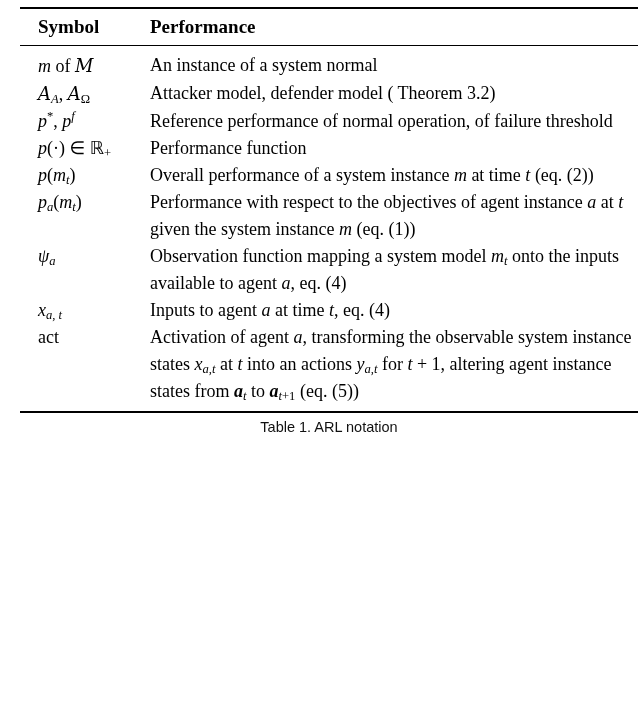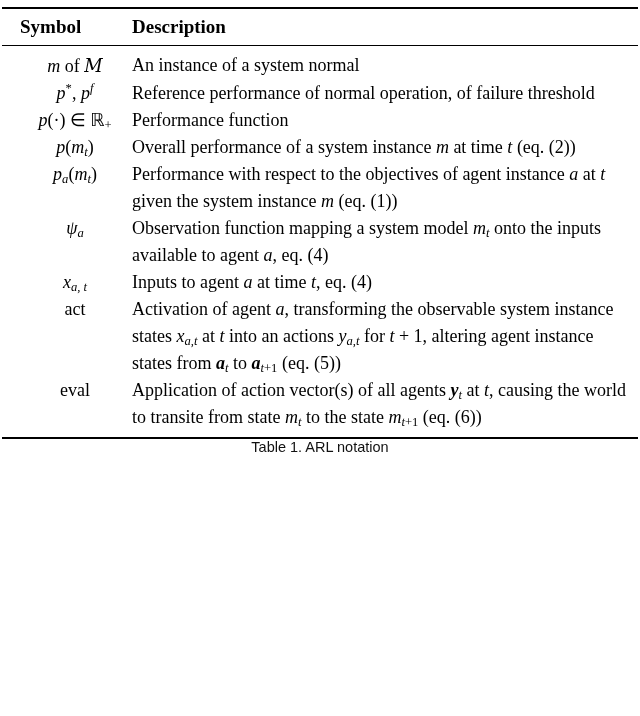--- a/index.html
+++ b/index.html
@@ -3,21 +3,21 @@
 <meta charset="utf-8">
 <style>
   * { margin: 0; padding: 0; box-sizing: border-box; }
   html, body {
     width: 640px;
     background: #ffffff;
     color: #000000;
     font-family: "Liberation Serif", serif;
   }
   body { height: 716px; overflow: hidden; }
-  .wrap { padding: 7px 2px 0 2px; }
+  .wrap { padding: 7px 2px 0 20px; }
 
   table.notation {
     width: 100%;
     border-collapse: collapse;
     border-top: 2px solid #000;
     border-bottom: 2px solid #000;
   }
   thead th {
     text-align: left;
     font-size: 19px;
@@ -29,53 +29,57 @@
   th.col-desc { padding-left: 2px; }
 
   tbody td {
     font-size: 18px;
     line-height: 27px;
     vertical-align: top;
     padding: 0;
   }
   tbody tr:first-child td { padding-top: 6px; }
   tbody tr:last-child td { padding-bottom: 6px; }
-  td.sym { padding-left: 18px; white-space: nowrap; text-align: center; }
+  td.sym { padding-left: 18px; white-space: nowrap; }
   td.desc { padding-left: 2px; padding-right: 4px; }
 
   td i, td .cal { font-style: italic; }
   .cal { font-family: "DejaVu Serif", serif; }
   sub, sup { font-size: 70%; line-height: 0; }
   sub { vertical-align: -0.25em; }
   sup { vertical-align: 0.55em; }
   b i, i b { font-weight: bold; }
 
   .caption {
-    margin-top: 0;
+    margin-top: 6px;
     text-align: center;
     font-family: "Liberation Sans", sans-serif;
     font-size: 14.5px;
     color: #111111;
   }
 </style>
 </head>
 <body>
 
 <div class="wrap">
   <table class="notation">
     <thead>
       <tr>
         <th class="col-sym">Symbol</th>
-        <th class="col-desc">Description</th>
+        <th class="col-desc">Performance</th>
       </tr>
     </thead>
     <tbody>
         <tr>
           <td class="sym"><i>m</i> of <span class="cal"><i>M</i></span></td>
           <td class="desc">An instance of a system normal</td>
+        </tr>
+        <tr>
+          <td class="sym"><span class="cal"><i>A</i></span><sub><i>A</i></sub>, <span class="cal"><i>A</i></span><sub>Ω</sub></td>
+          <td class="desc">Attacker model, defender model ( Theorem 3.2)</td>
         </tr>
         <tr>
           <td class="sym"><i>p</i><sup>*</sup>, <i>p</i><sup><i>f</i></sup></td>
           <td class="desc">Reference performance of normal operation, of failure threshold</td>
         </tr>
         <tr>
           <td class="sym"><i>p</i>(·) ∈ ℝ<sub>+</sub></td>
           <td class="desc">Performance function</td>
         </tr>
         <tr>
@@ -91,20 +95,16 @@
           <td class="desc">Observation function mapping a system model <i>m</i><sub><i>t</i></sub> onto the inputs available to agent <i>a</i>, eq. (4)</td>
         </tr>
         <tr>
           <td class="sym"><i>x</i><sub><i>a</i>, <i>t</i></sub></td>
           <td class="desc">Inputs to agent <i>a</i> at time <i>t</i>, eq. (4)</td>
         </tr>
         <tr>
           <td class="sym">act</td>
           <td class="desc">Activation of agent <i>a</i>, transforming the observable system instance states <i>x</i><sub><i>a</i>,<i>t</i></sub> at <i>t</i> into an actions <i>y</i><sub><i>a</i>,<i>t</i></sub> for <i>t</i> + 1, altering agent instance states from <b><i>a</i></b><sub><i>t</i></sub> to <b><i>a</i></b><sub><i>t</i>+1</sub> (eq. (5))</td>
         </tr>
-        <tr>
-          <td class="sym">eval</td>
-          <td class="desc">Application of action vector(s) of all agents <b><i>y</i></b><sub><i>t</i></sub> at <i>t</i>, causing the world to transite from state <i>m</i><sub><i>t</i></sub> to the state <i>m</i><sub><i>t</i>+1</sub> (eq. (6))</td>
-        </tr>
       </tbody>
   </table>
   <div class="caption">Table 1.  ARL notation</div>
 </div>
 
 </body></html>

